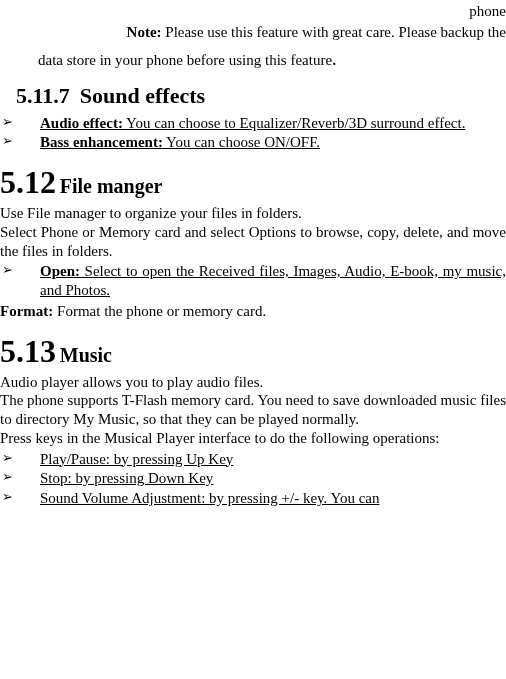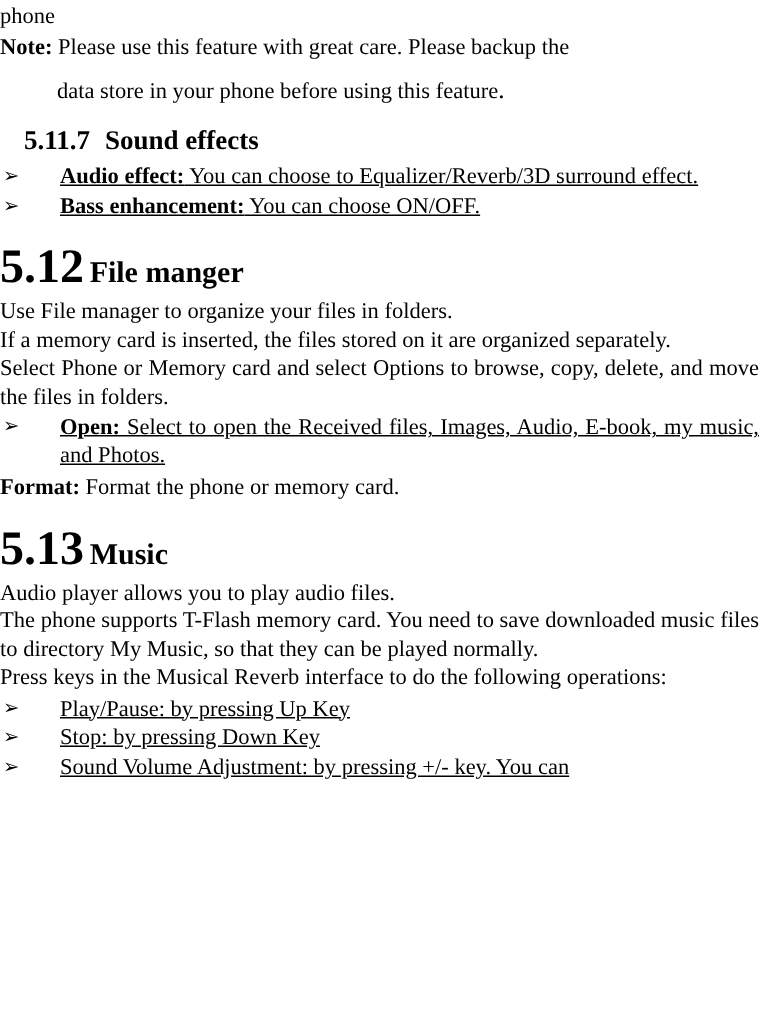--- a/index.html
+++ b/index.html
@@ -14,27 +14,28 @@
   }
   .page {
     width: 506px;
     padding: 0 0 8px 0;
   }
   .justify {
     text-align: justify;
   }
   .note-line {
     margin: 2px 0 0 0;
+    text-align: right;
   }
   .note-line2 {
     margin: 6px 0 0 38px;
   }
   .h3 {
     font-weight: bold;
-    font-size: 18px;
+    font-size: 22px;
     margin: 12px 0 4px 16px;
   }
   .h3 .num {
     margin-right: 10px;
   }
   .h2 {
     font-weight: bold;
     margin: 10px 0 2px 0;
   }
   .h2 .bignum {
@@ -93,41 +94,40 @@
       <span class="b">Bass enhancement:</span><span> You can choose ON/OFF.</span>
     </li>
   </ul>
 
   <div class="h2">
     <span class="bignum">5.12</span>
     <span class="title">File manger</span>
   </div>
 
   <p>Use File manager to organize your files in folders.</p>
-  <p class="justify">If a memory card is inserted, the files stored on it are organized separately.</p>
   <p class="justify">Select Phone or Memory card and select Options to browse, copy, delete, and move the files in folders.</p>
 
   <ul class="bullets">
     <li class="justify">
       <span class="b">Open:</span><span> Select to open the Received files, Images, Audio, E-book, my music, and Photos.</span>
     </li>
   </ul>
 
   <p>
     <span class="b">Format:</span><span> Format the phone or memory card.</span>
   </p>
 
   <div class="h2">
     <span class="bignum">5.13</span>
     <span class="title">Music</span>
   </div>
 
   <p>Audio player allows you to play audio files.</p>
   <p class="justify">The phone supports T-Flash memory card. You need to save downloaded music files to directory My Music, so that they can be played normally.</p>
-  <p class="justify">Press keys in the Musical Reverb interface to do the following operations:</p>
+  <p class="justify">Press keys in the Musical Player interface to do the following operations:</p>
 
   <ul class="bullets">
     <li><span>Play/Pause: by pressing Up Key</span></li>
     <li><span>Stop: by pressing Down Key</span></li>
     <li class="justify"><span>Sound Volume Adjustment: by pressing +/- key. You can</span></li>
   </ul>
 
 </div>
 
 </body></html>

